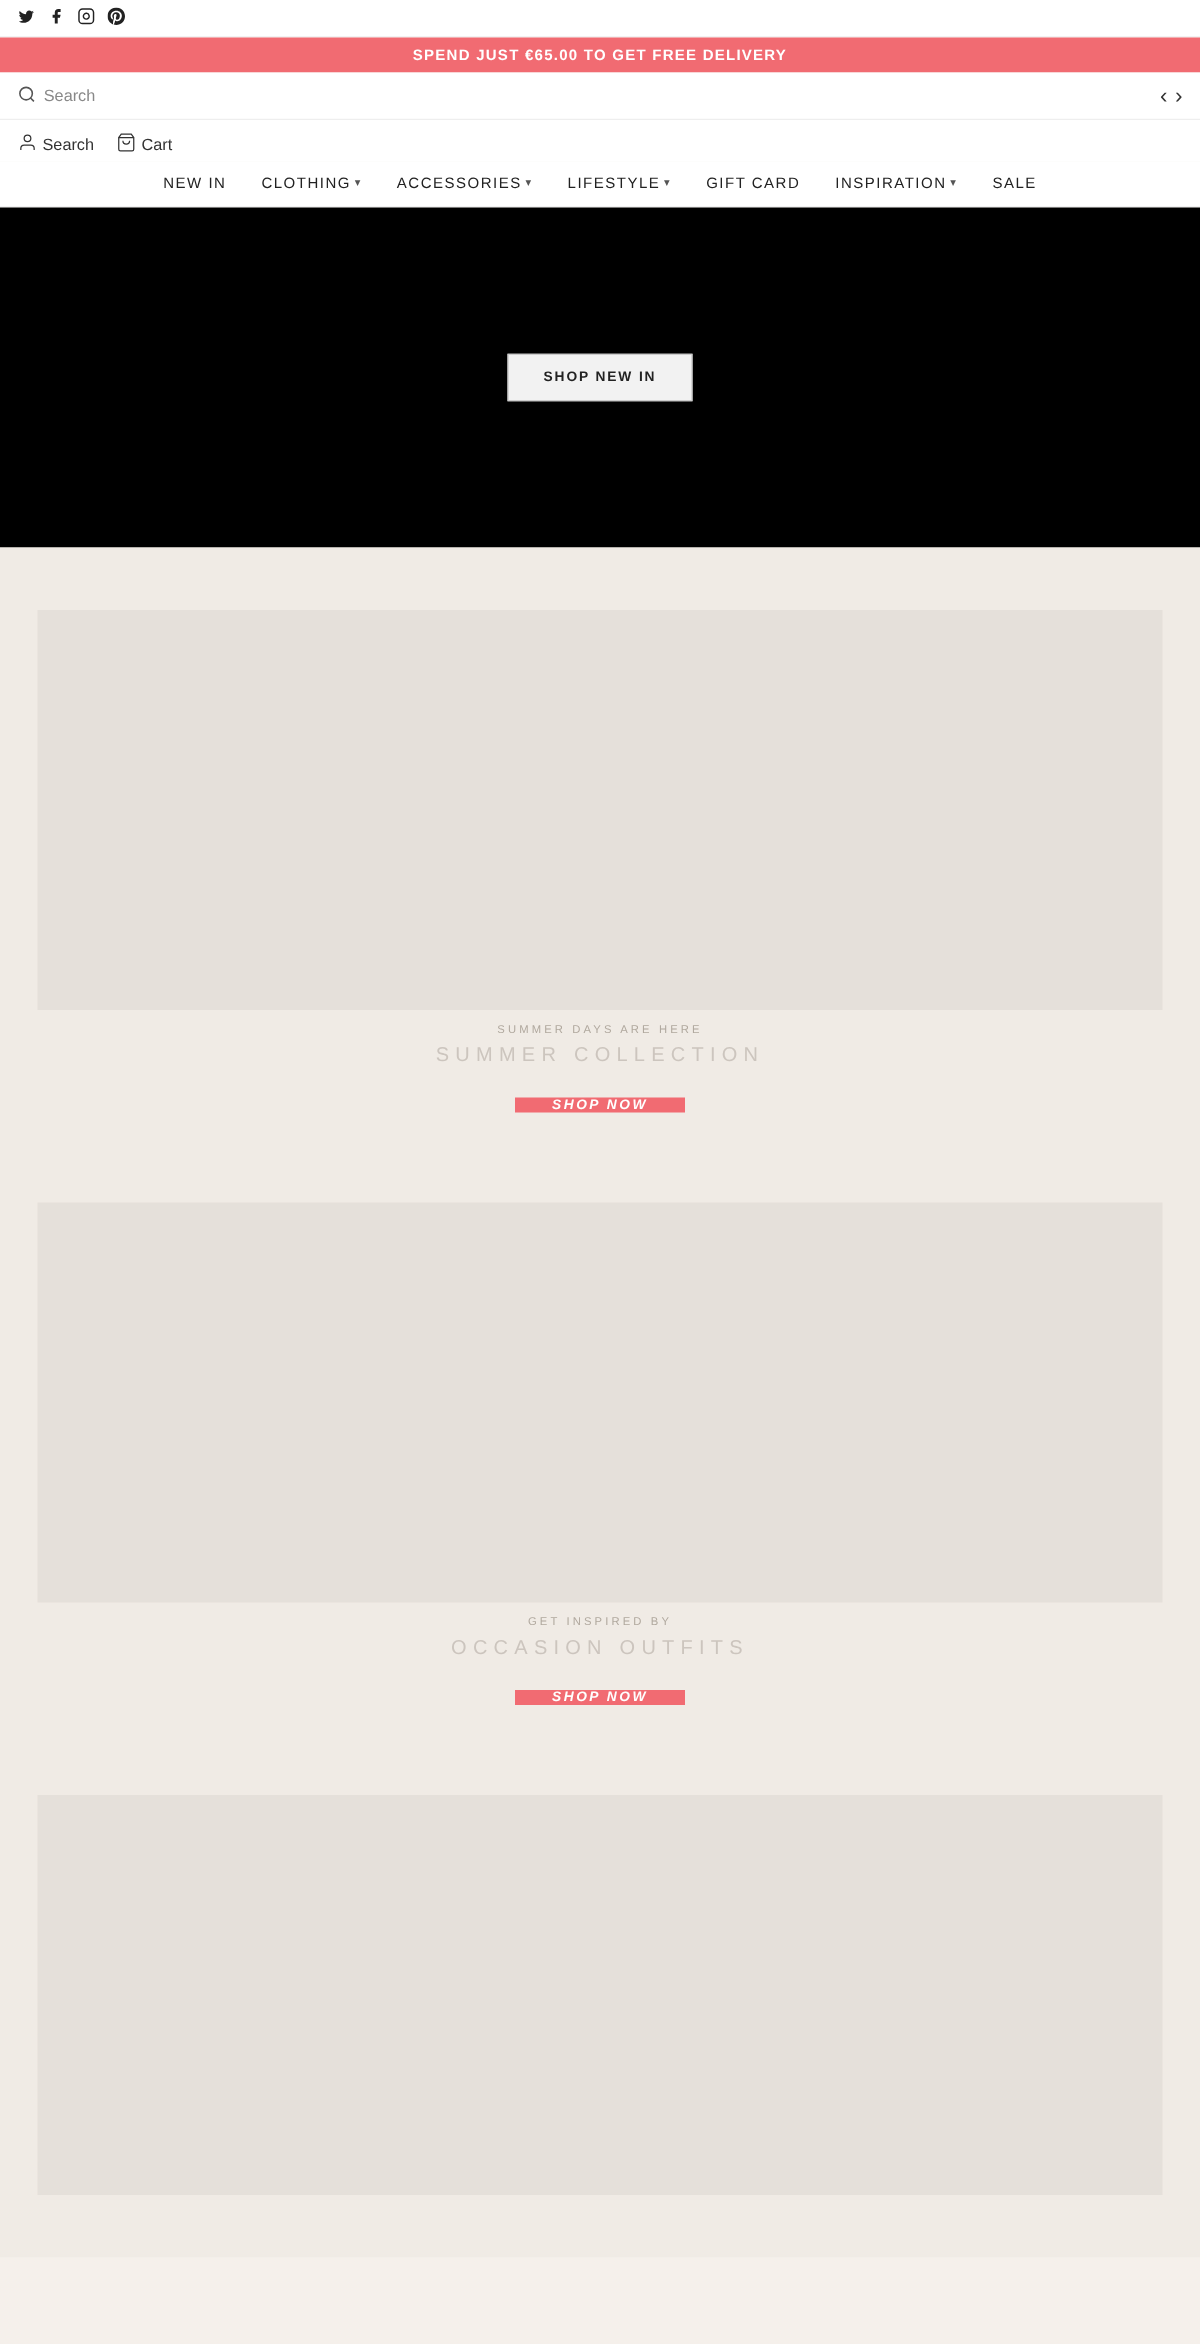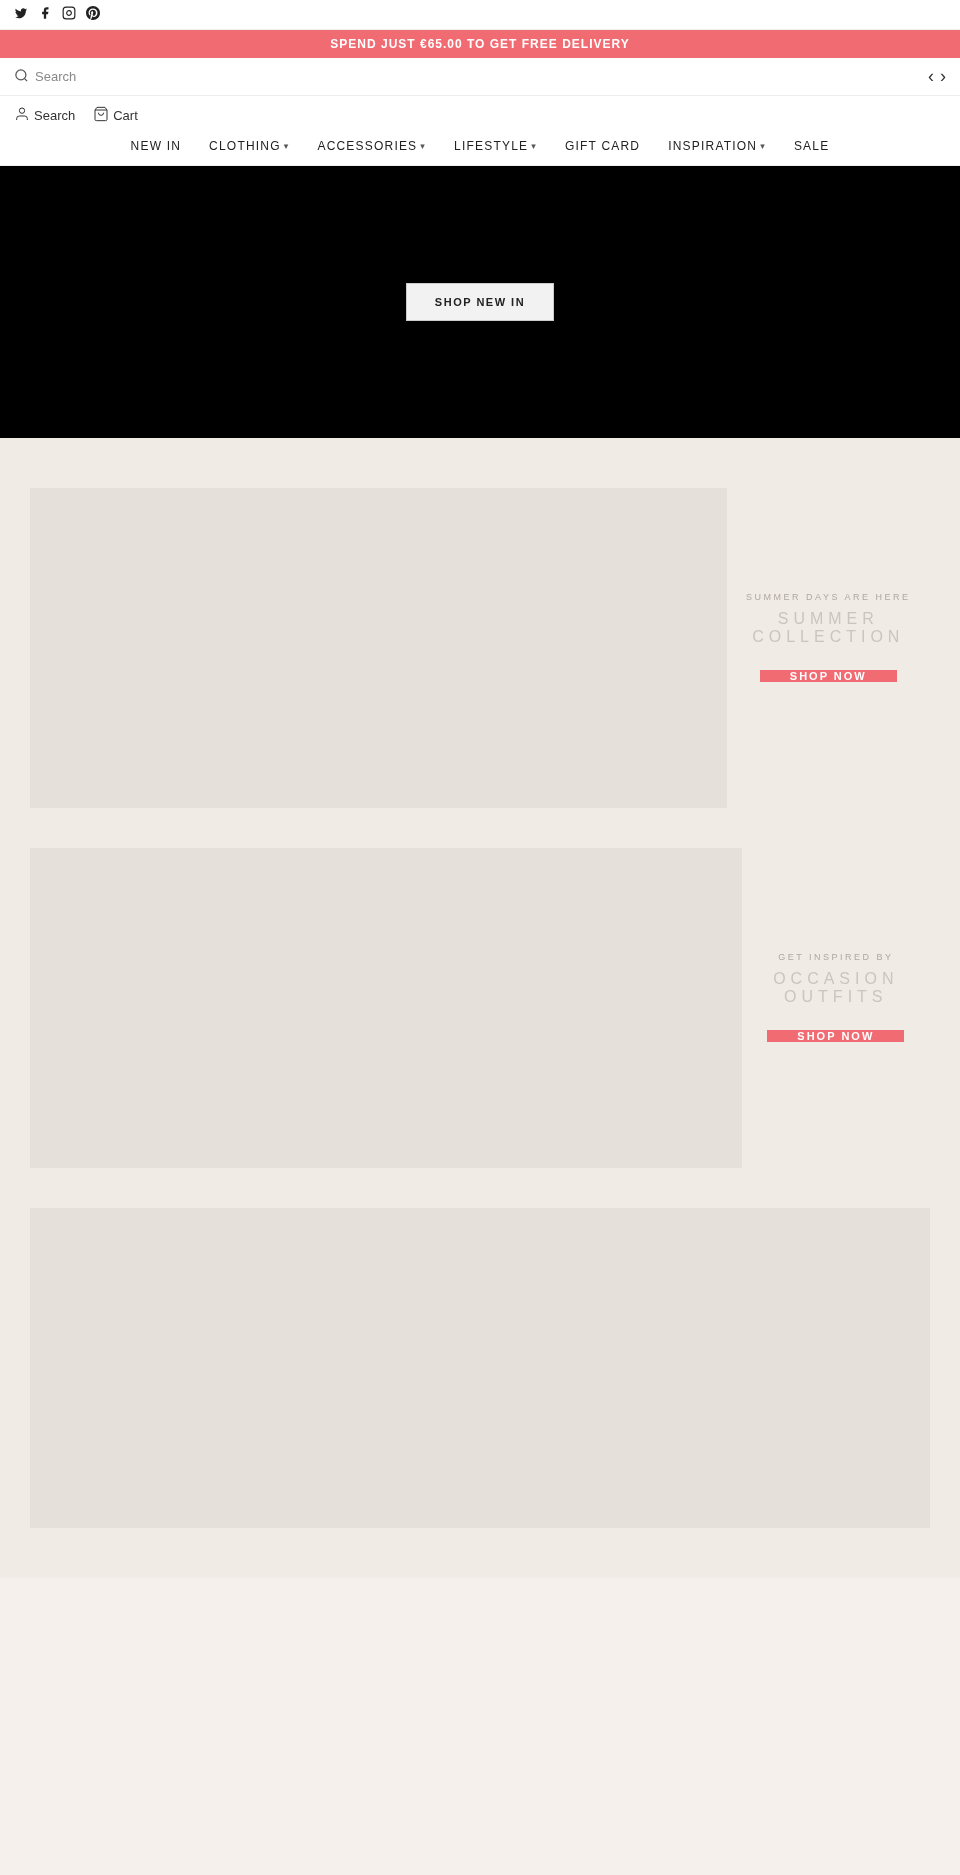--- a/index.html
+++ b/index.html
@@ -143,27 +143,29 @@
     .shop-now-btn {
       background: #f16b72;
       color: white;
       border: none;
       padding: 0 30px;
       font-size: 11px;
       letter-spacing: 2px;
       text-transform: uppercase;
       cursor: pointer;
       font-weight: 600;
+      font-style: italic;
     }
 
     
     .collection-block {
       margin: 10px 30px;
       position: relative;
       display: flex;
+      flex-direction: column;
       align-items: center;
     }
 
     .col-img {
       width: 900px;
       height: 320px;
       background: #e5e0da;
     }
 
     .col-overlay {

